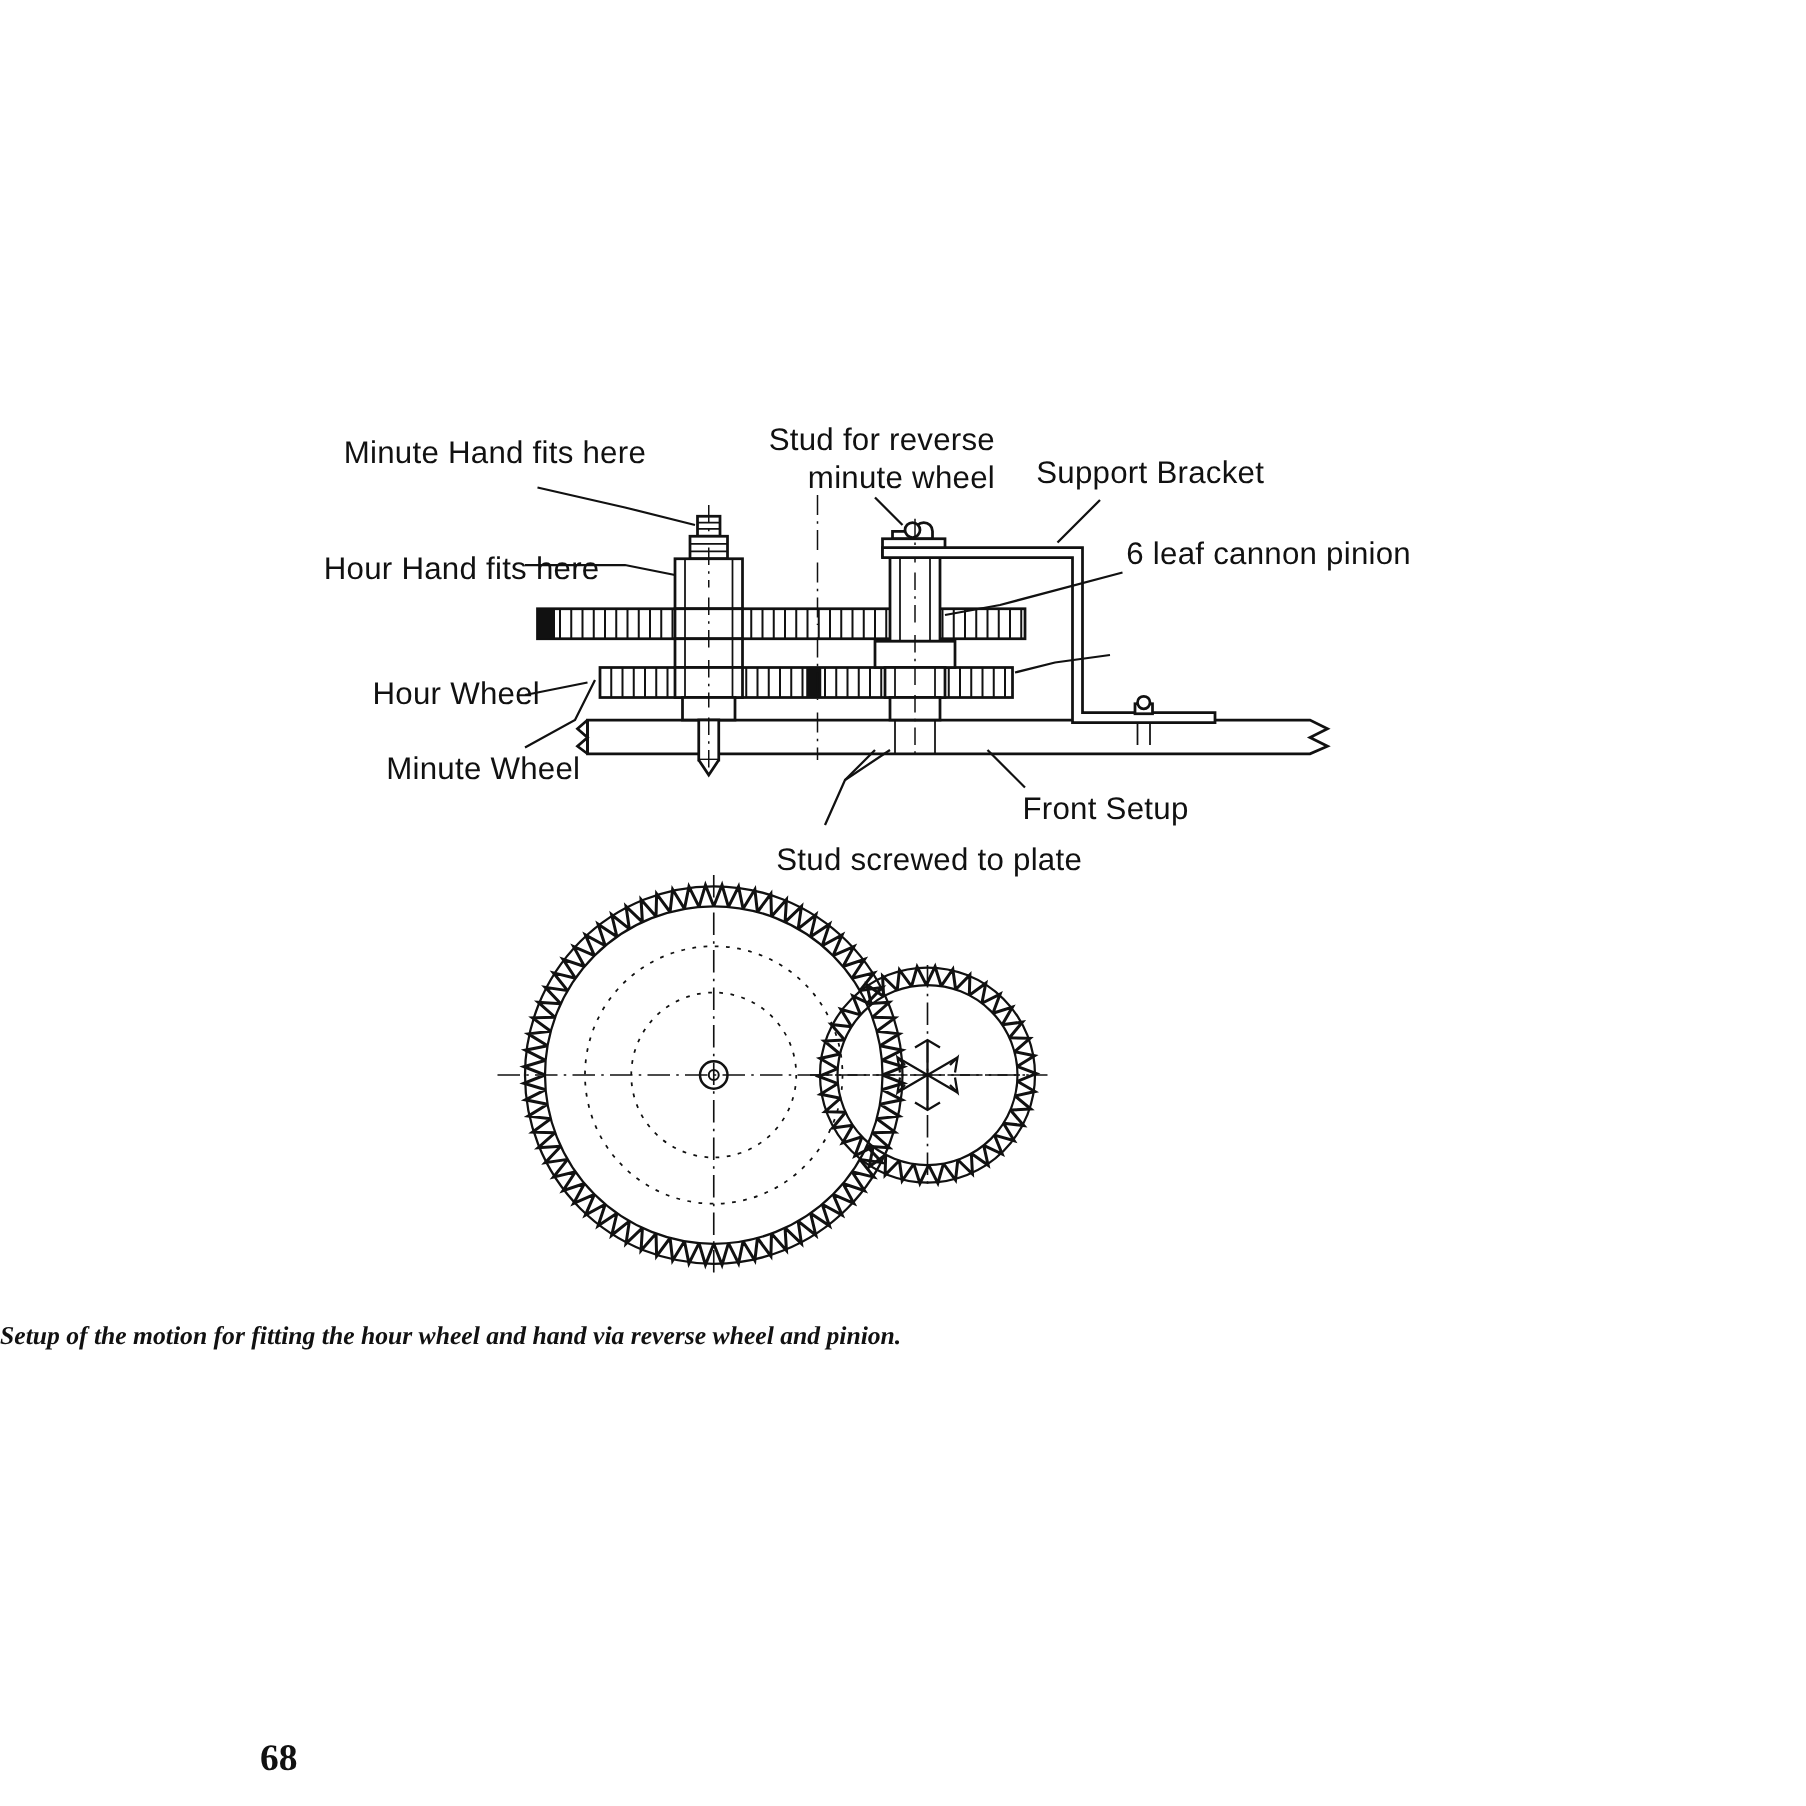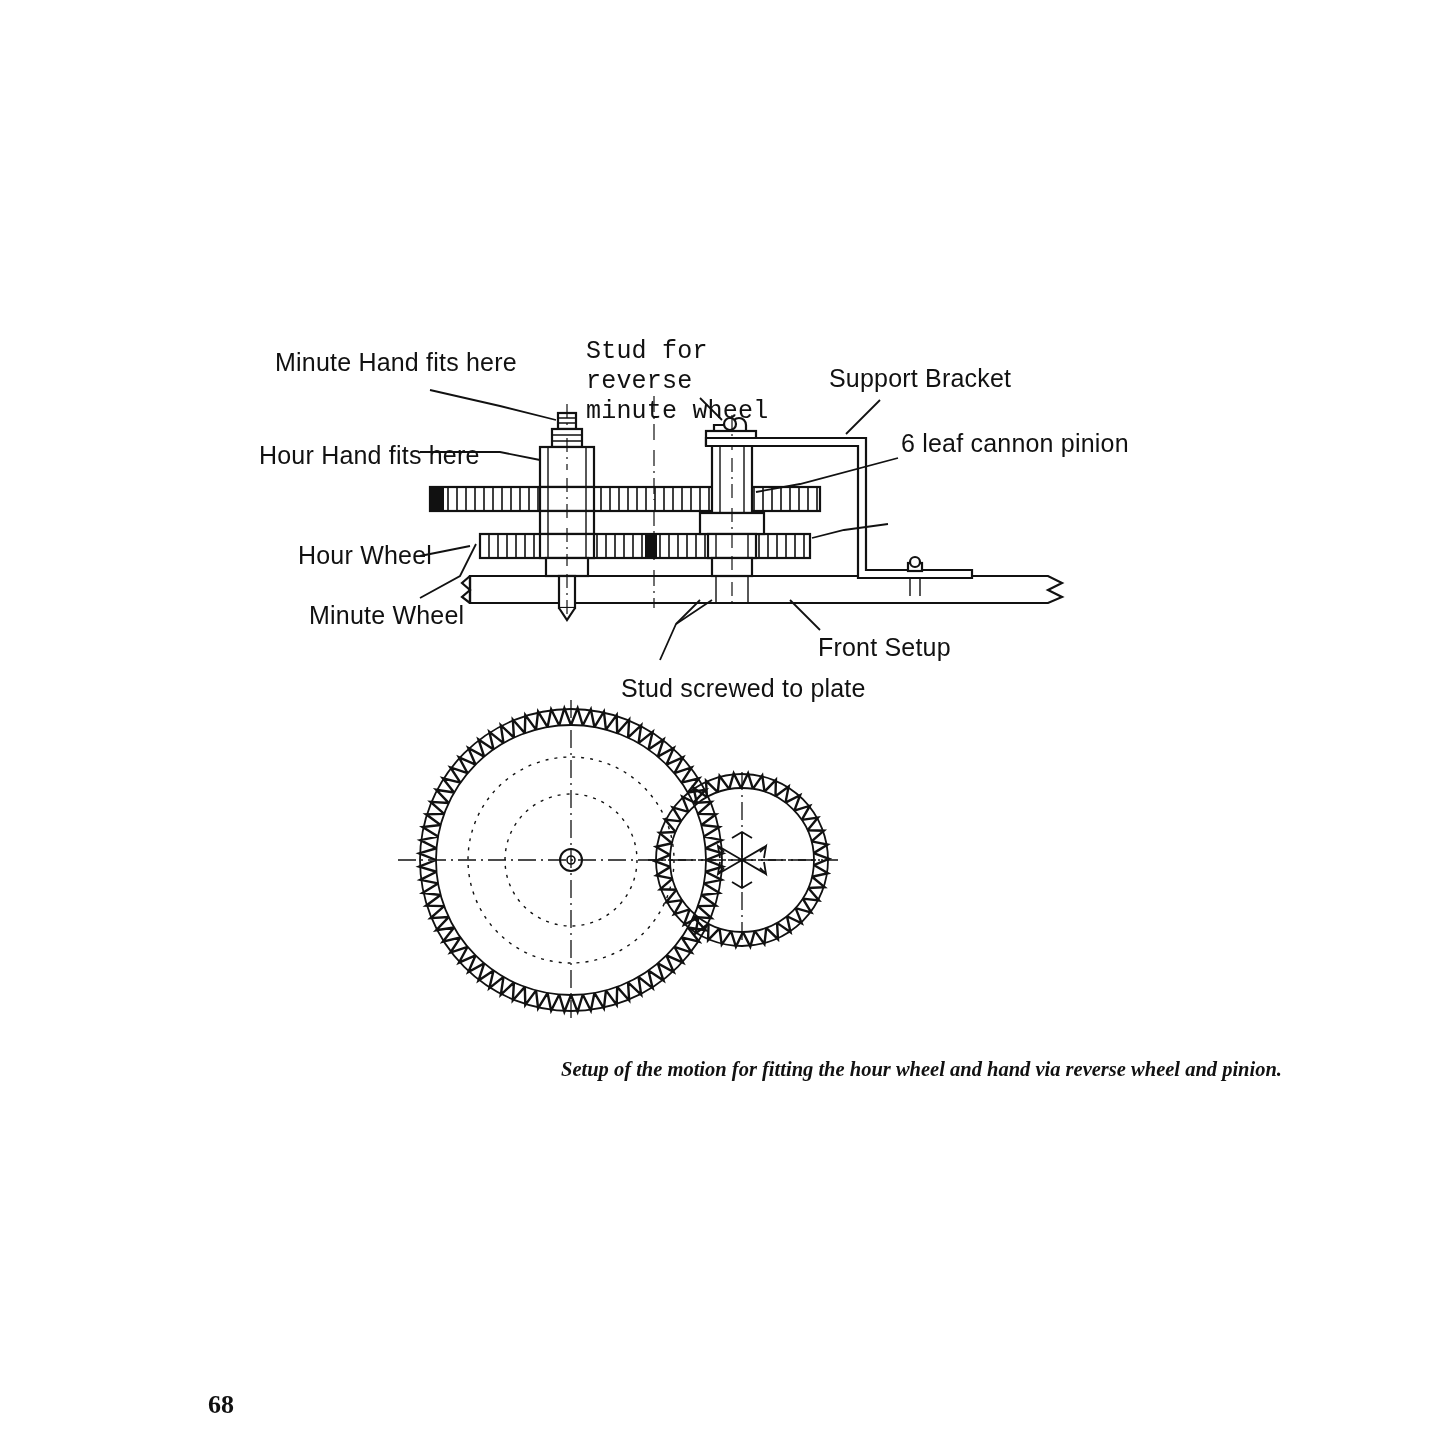--- a/index.html
+++ b/index.html
@@ -39,43 +39,41 @@
     position: absolute;
     font-family: "Liberation Sans", sans-serif;
     font-size: 25px;
     line-height: 30px;
     color: #111111;
     white-space: nowrap;
     letter-spacing: 0.2px;
   }
   .callout.two-line {
     white-space: normal;
-    text-align: left;
-    font-family: Liberation Mono, monospace;
+    text-align: right;
   }
   .caption {
     position: absolute;
     left: 0;
     top: 1058px;
     width: 1258px;
-    text-align: right;
+    text-align: left;
     font-family: "Liberation Serif", serif;
     font-style: italic;
     font-weight: bold;
     font-size: 20.5px;
     color: #111111;
-    padding-left: 24px;
   }
   .page-number {
     position: absolute;
     left: 208px;
     top: 1390px;
     font-family: "Liberation Serif", serif;
     font-weight: bold;
-    font-size: 26px;
+    font-size: 30px;
     color: #111111;
   }
 </style>
 </head>
 <body>
 
 <div id="page">
 
   <div class="fig-wrap">
 

